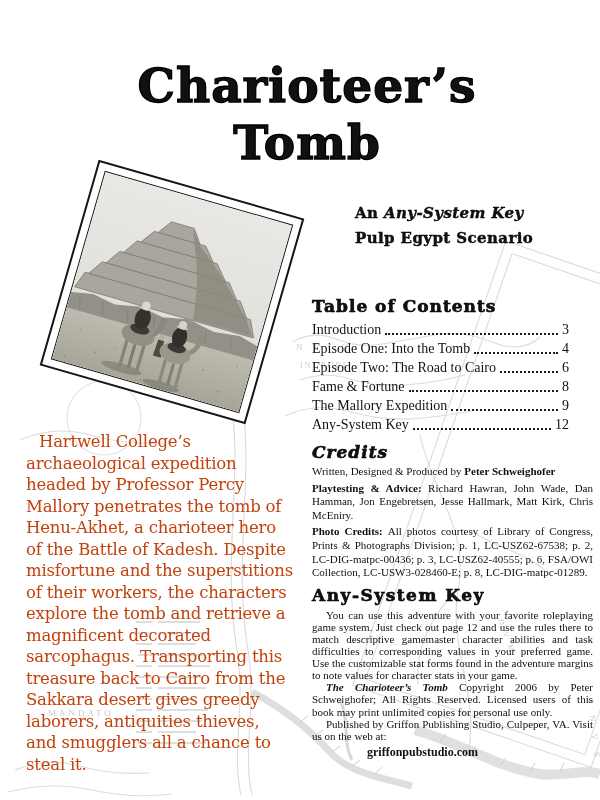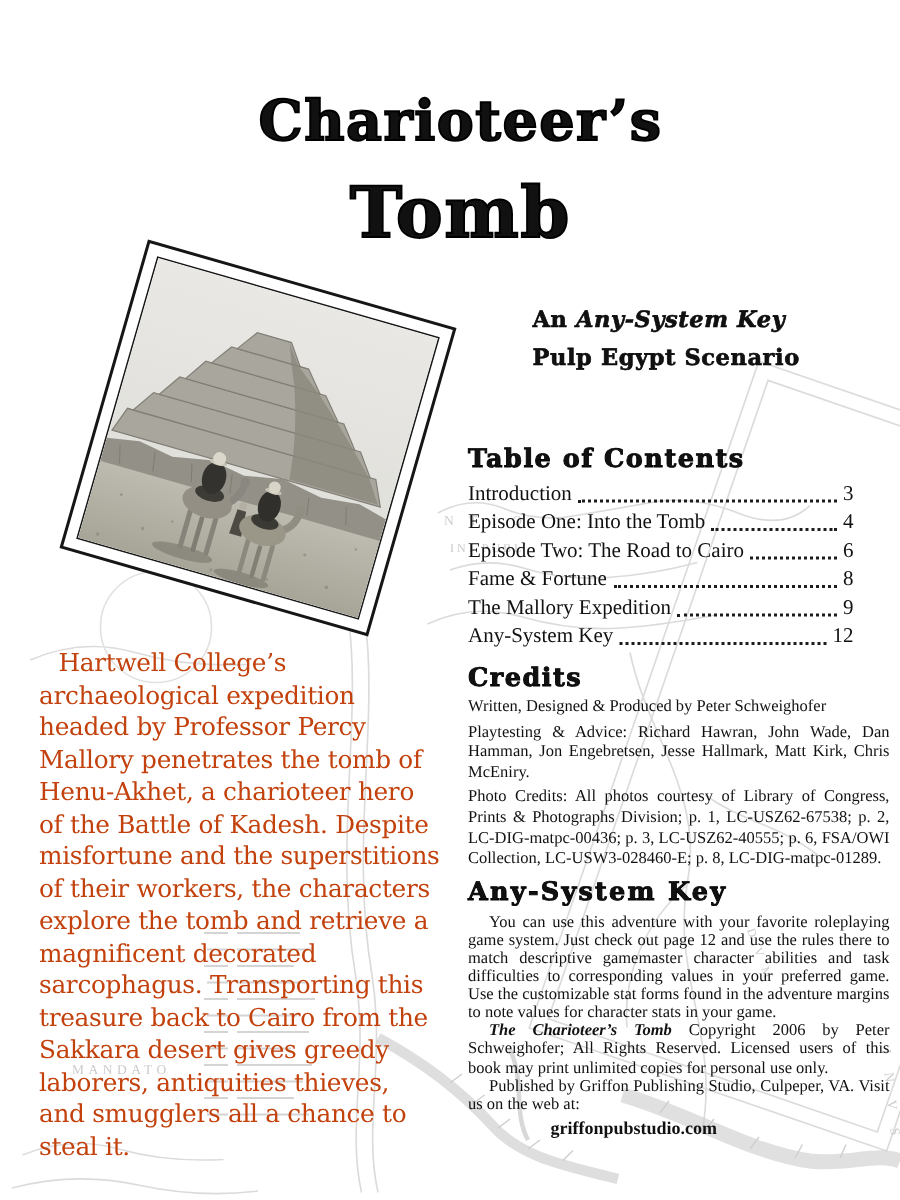--- a/index.html
+++ b/index.html
@@ -14,21 +14,21 @@
   .title-the{
     position:absolute;left:30px;top:31px;
     font-family:"DejaVu Serif",serif;font-weight:bold;font-size:33px;line-height:1;
     -webkit-text-stroke:1px #000;letter-spacing:.5px;
   }
   .title-main{
     position:absolute;left:14px;width:586px;text-align:center;
     font-family:"DejaVu Serif",serif;font-weight:bold;line-height:1;
     -webkit-text-stroke:1.3px #000;letter-spacing:1px;
   }
-  .title-line2{top:62px;font-size:37px;}
+  .title-line2{top:62px;font-size:47px;}
   .title-line3{top:119px;font-size:47px;}
   
   .photo-frame{
     position:absolute;left:65px;top:185px;width:196px;height:196px;
     background:#fff;border:2px solid #161616;padding:7px;
     transform:rotate(16deg);transform-origin:center center;
     box-shadow:0 0 0 0 transparent;
   }
   .photo-inner{width:196px;height:196px;border:1px solid #161616;box-sizing:border-box;overflow:hidden;}
   
@@ -48,23 +48,23 @@
   .rightcol{position:absolute;left:312px;top:296px;width:281px;}
   .sec-heading{
     font-family:"DejaVu Serif",serif;font-weight:bold;font-size:17px;line-height:20px;
     text-align:left;padding-right:22px;-webkit-text-stroke:.6px #000;letter-spacing:1px;
   }
   .toc-list{margin:3px 24px 0 0;}
   .toc-row{display:flex;align-items:flex-end;height:19px;font-size:14px;}
   .toc-label{white-space:nowrap;}
   .toc-dots{flex:1;border-bottom:2px dotted #1d1d1d;margin:0 4px 3px 4px;}
   .toc-page{white-space:nowrap;}
-  .h-credits{margin-top:9px;}
+  .h-credits{margin-top:9px;font-style:italic;}
   .cred-p{font-size:11px;line-height:13.6px;text-align:justify;margin:3px 0 0 0;}
-  .cred-p b{font-weight:normal;}
+  .cred-p b{font-weight:bold;}
   .h-ask{margin-top:5px;letter-spacing:1.5px;}
   .ask-p{font-size:11px;line-height:12.1px;text-align:justify;margin:0;text-indent:14px;}
   .ask-p.first{margin-top:4px;}
   .ask-p .it{font-style:italic;}
   .ask-p .bd{font-weight:bold;}
   .ask-p .bi{font-weight:bold;font-style:italic;}
   .pub-url{font-size:12px;font-weight:bold;text-align:center;padding-right:60px;margin-top:3px;}
 </style>
 </head>
 <body>

